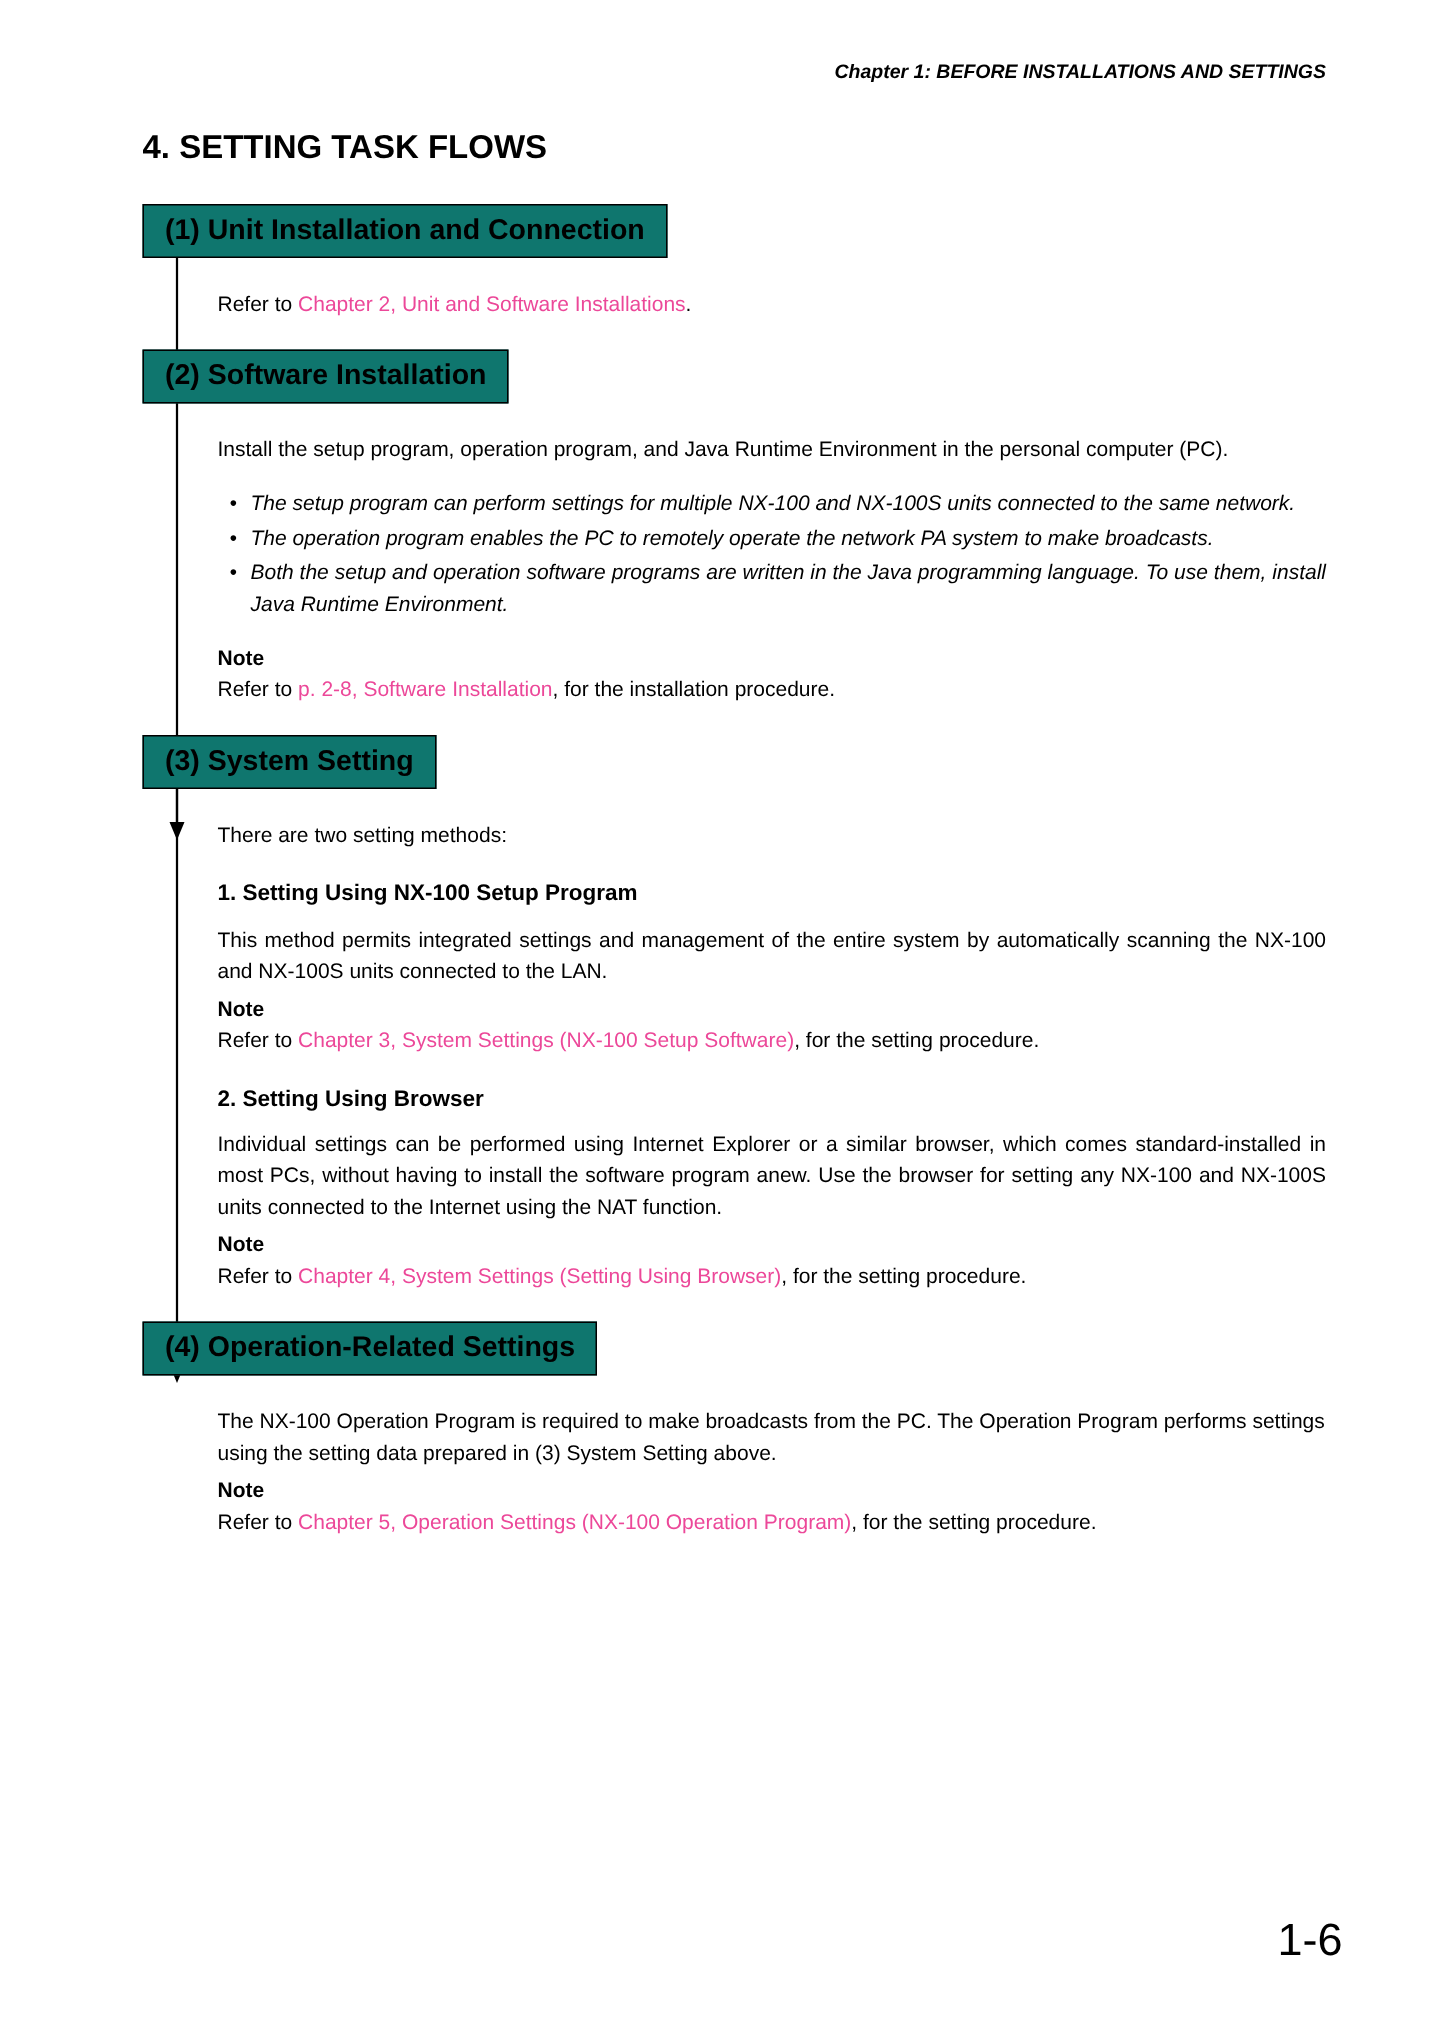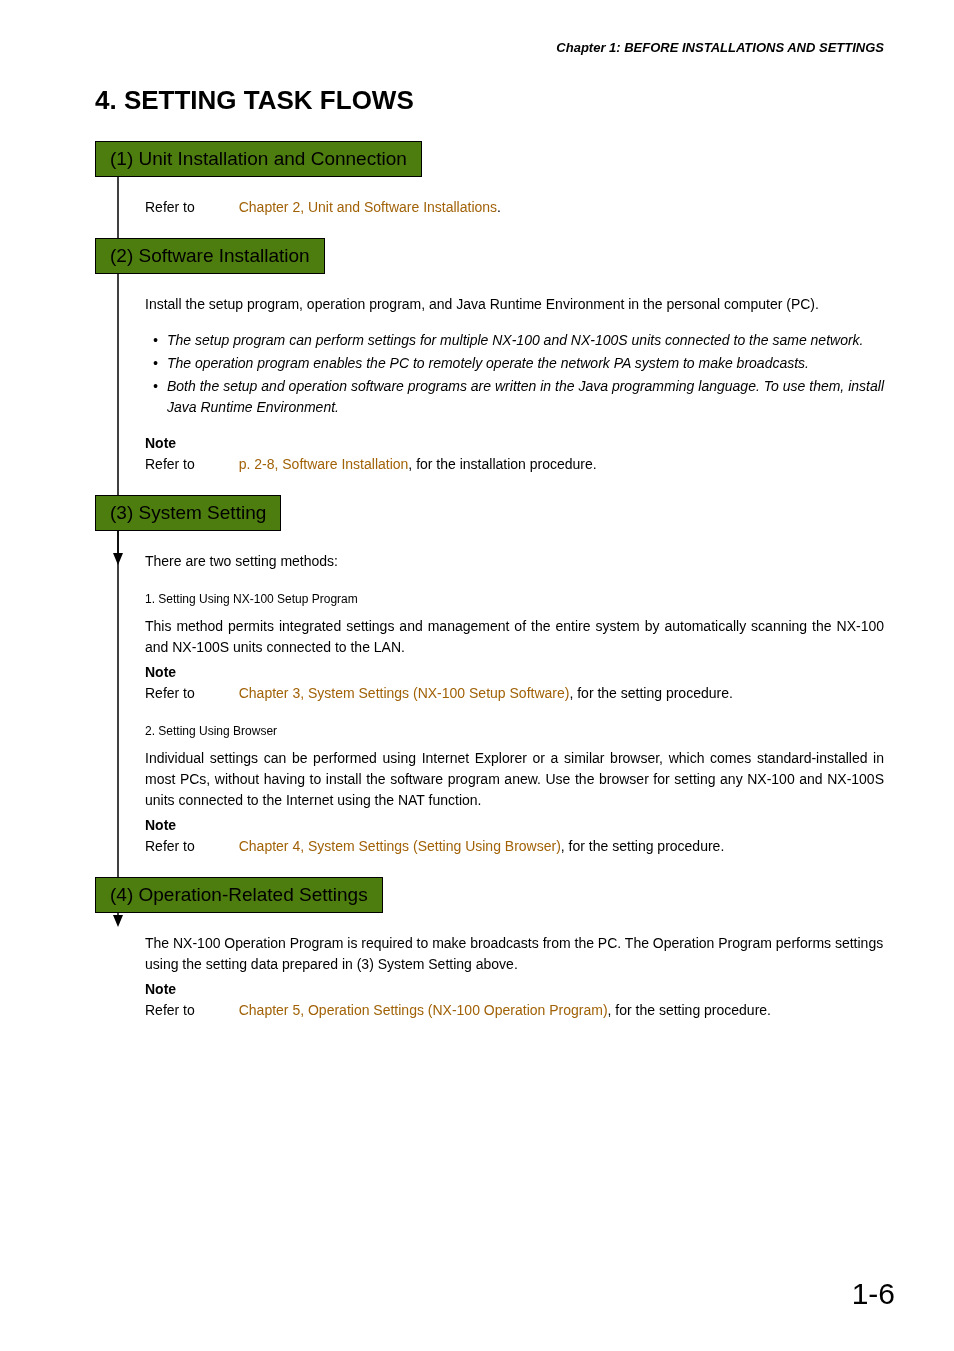--- a/index.html
+++ b/index.html
@@ -16,53 +16,52 @@
     }
     .header-line {
       color: #000000;
       font-style: italic;
       font-size: 13px;
       text-align: right;
       margin-bottom: 30px;
       font-weight: bold;
     }
     .section-title {
-      font-size: 26px;
+      font-size: 22px;
       font-weight: bold;
       margin-bottom: 25px;
     }
     .step-block {
       position: relative;
       margin-bottom: 0;
     }
     .step-header {
       display: inline-block;
       border: 1px solid #000;
       padding: 6px 14px;
       font-size: 19px;
-      font-weight: normal;
-      background: #4d7c0f;
+      font-weight: bold;
+      background: #0f766e;
       position: relative;
       z-index: 2;
     }
     .arrow-svg {
       position: absolute;
       left: 17px;
       width: 12px;
     }
     .step-content {
       padding: 20px 0 20px 50px;
       font-size: 14px;
       line-height: 1.5;
     }
     .step-content.justified p { text-align: justify; }
     .blue-link {
-      color: #a16207;
+      color: #ec4899;
       cursor: pointer;
-      margin-left: 40px;
     }
     .bullet-list {
       margin-top: 15px;
       padding-left: 12px;
       font-style: italic;
     }
     .bullet-list li {
       list-style: none;
       position: relative;
       padding-left: 10px;
@@ -72,22 +71,22 @@
     .bullet-list li::before {
       content: "•";
       position: absolute;
       left: -4px;
     }
     .note-label {
       font-weight: bold;
       margin-top: 15px;
     }
     .sub-title {
-      font-weight: normal;
-      font-size: 12px;
+      font-weight: bold;
+      font-size: 15px;
       margin-top: 18px;
       margin-bottom: 8px;
     }
     .page-number {
       position: absolute;
       bottom: 40px;
       right: 59px;
       font-size: 30px;
     }
     .intro-text { text-align: justify; }

